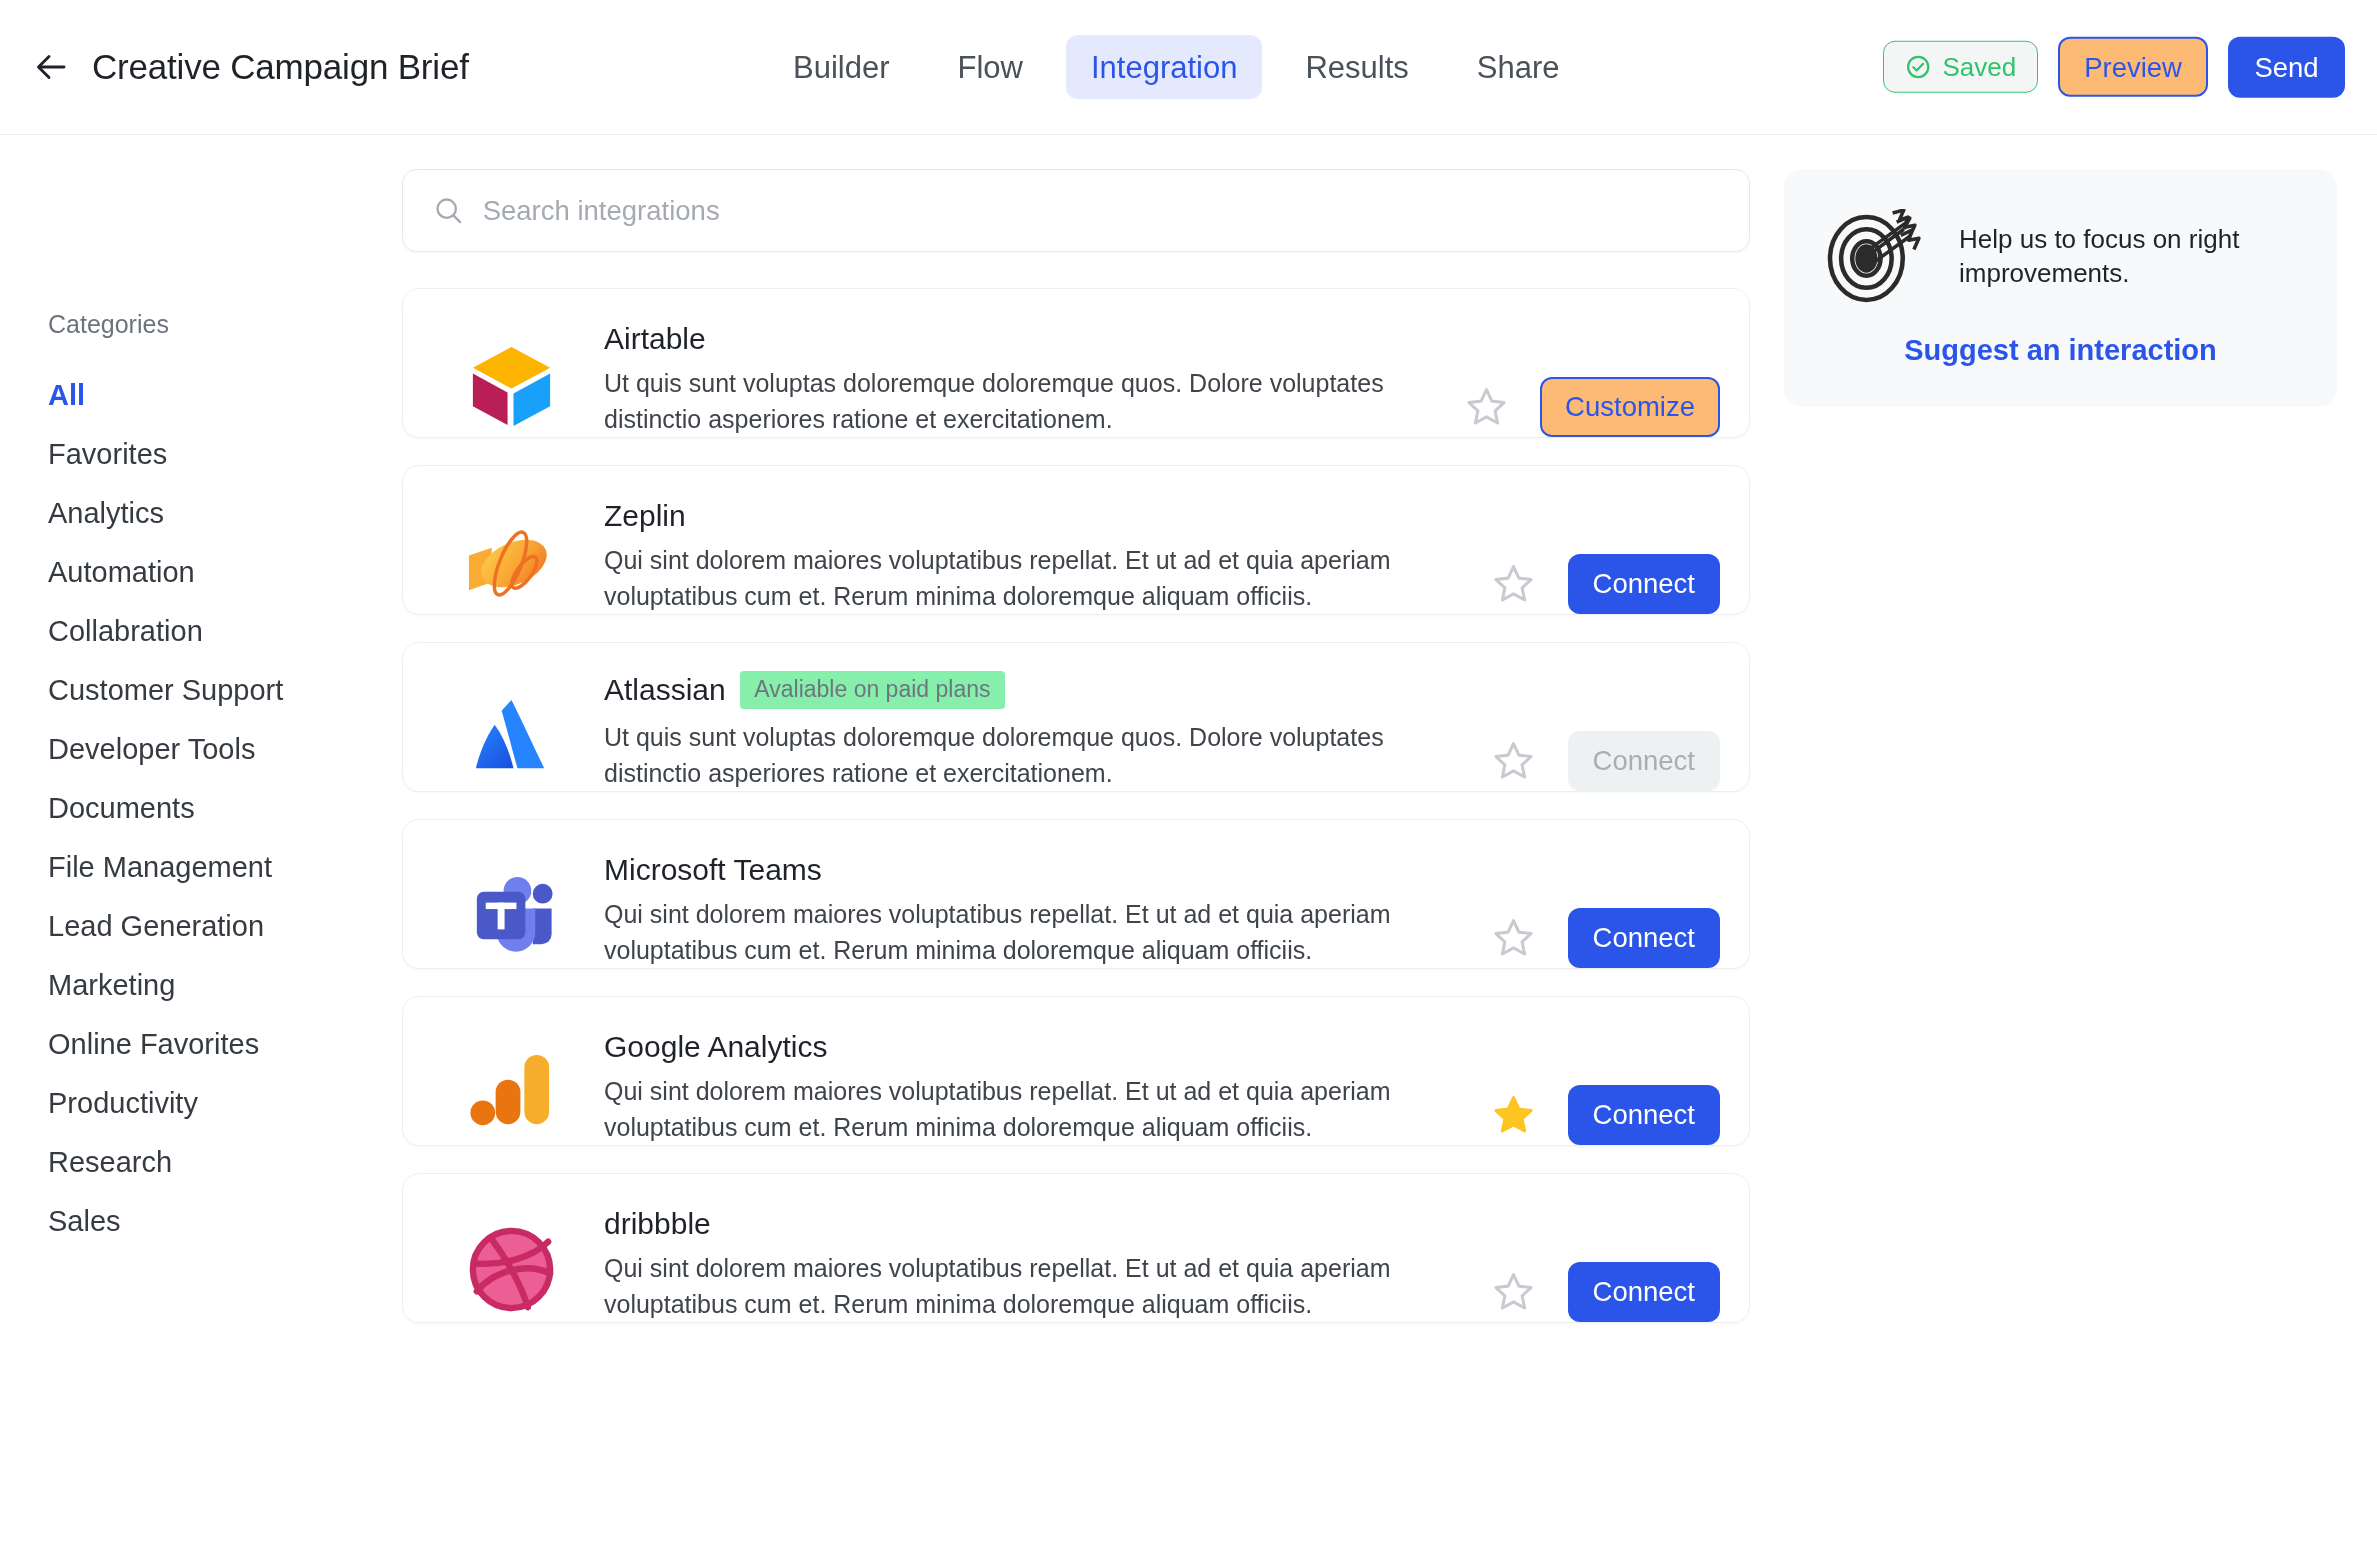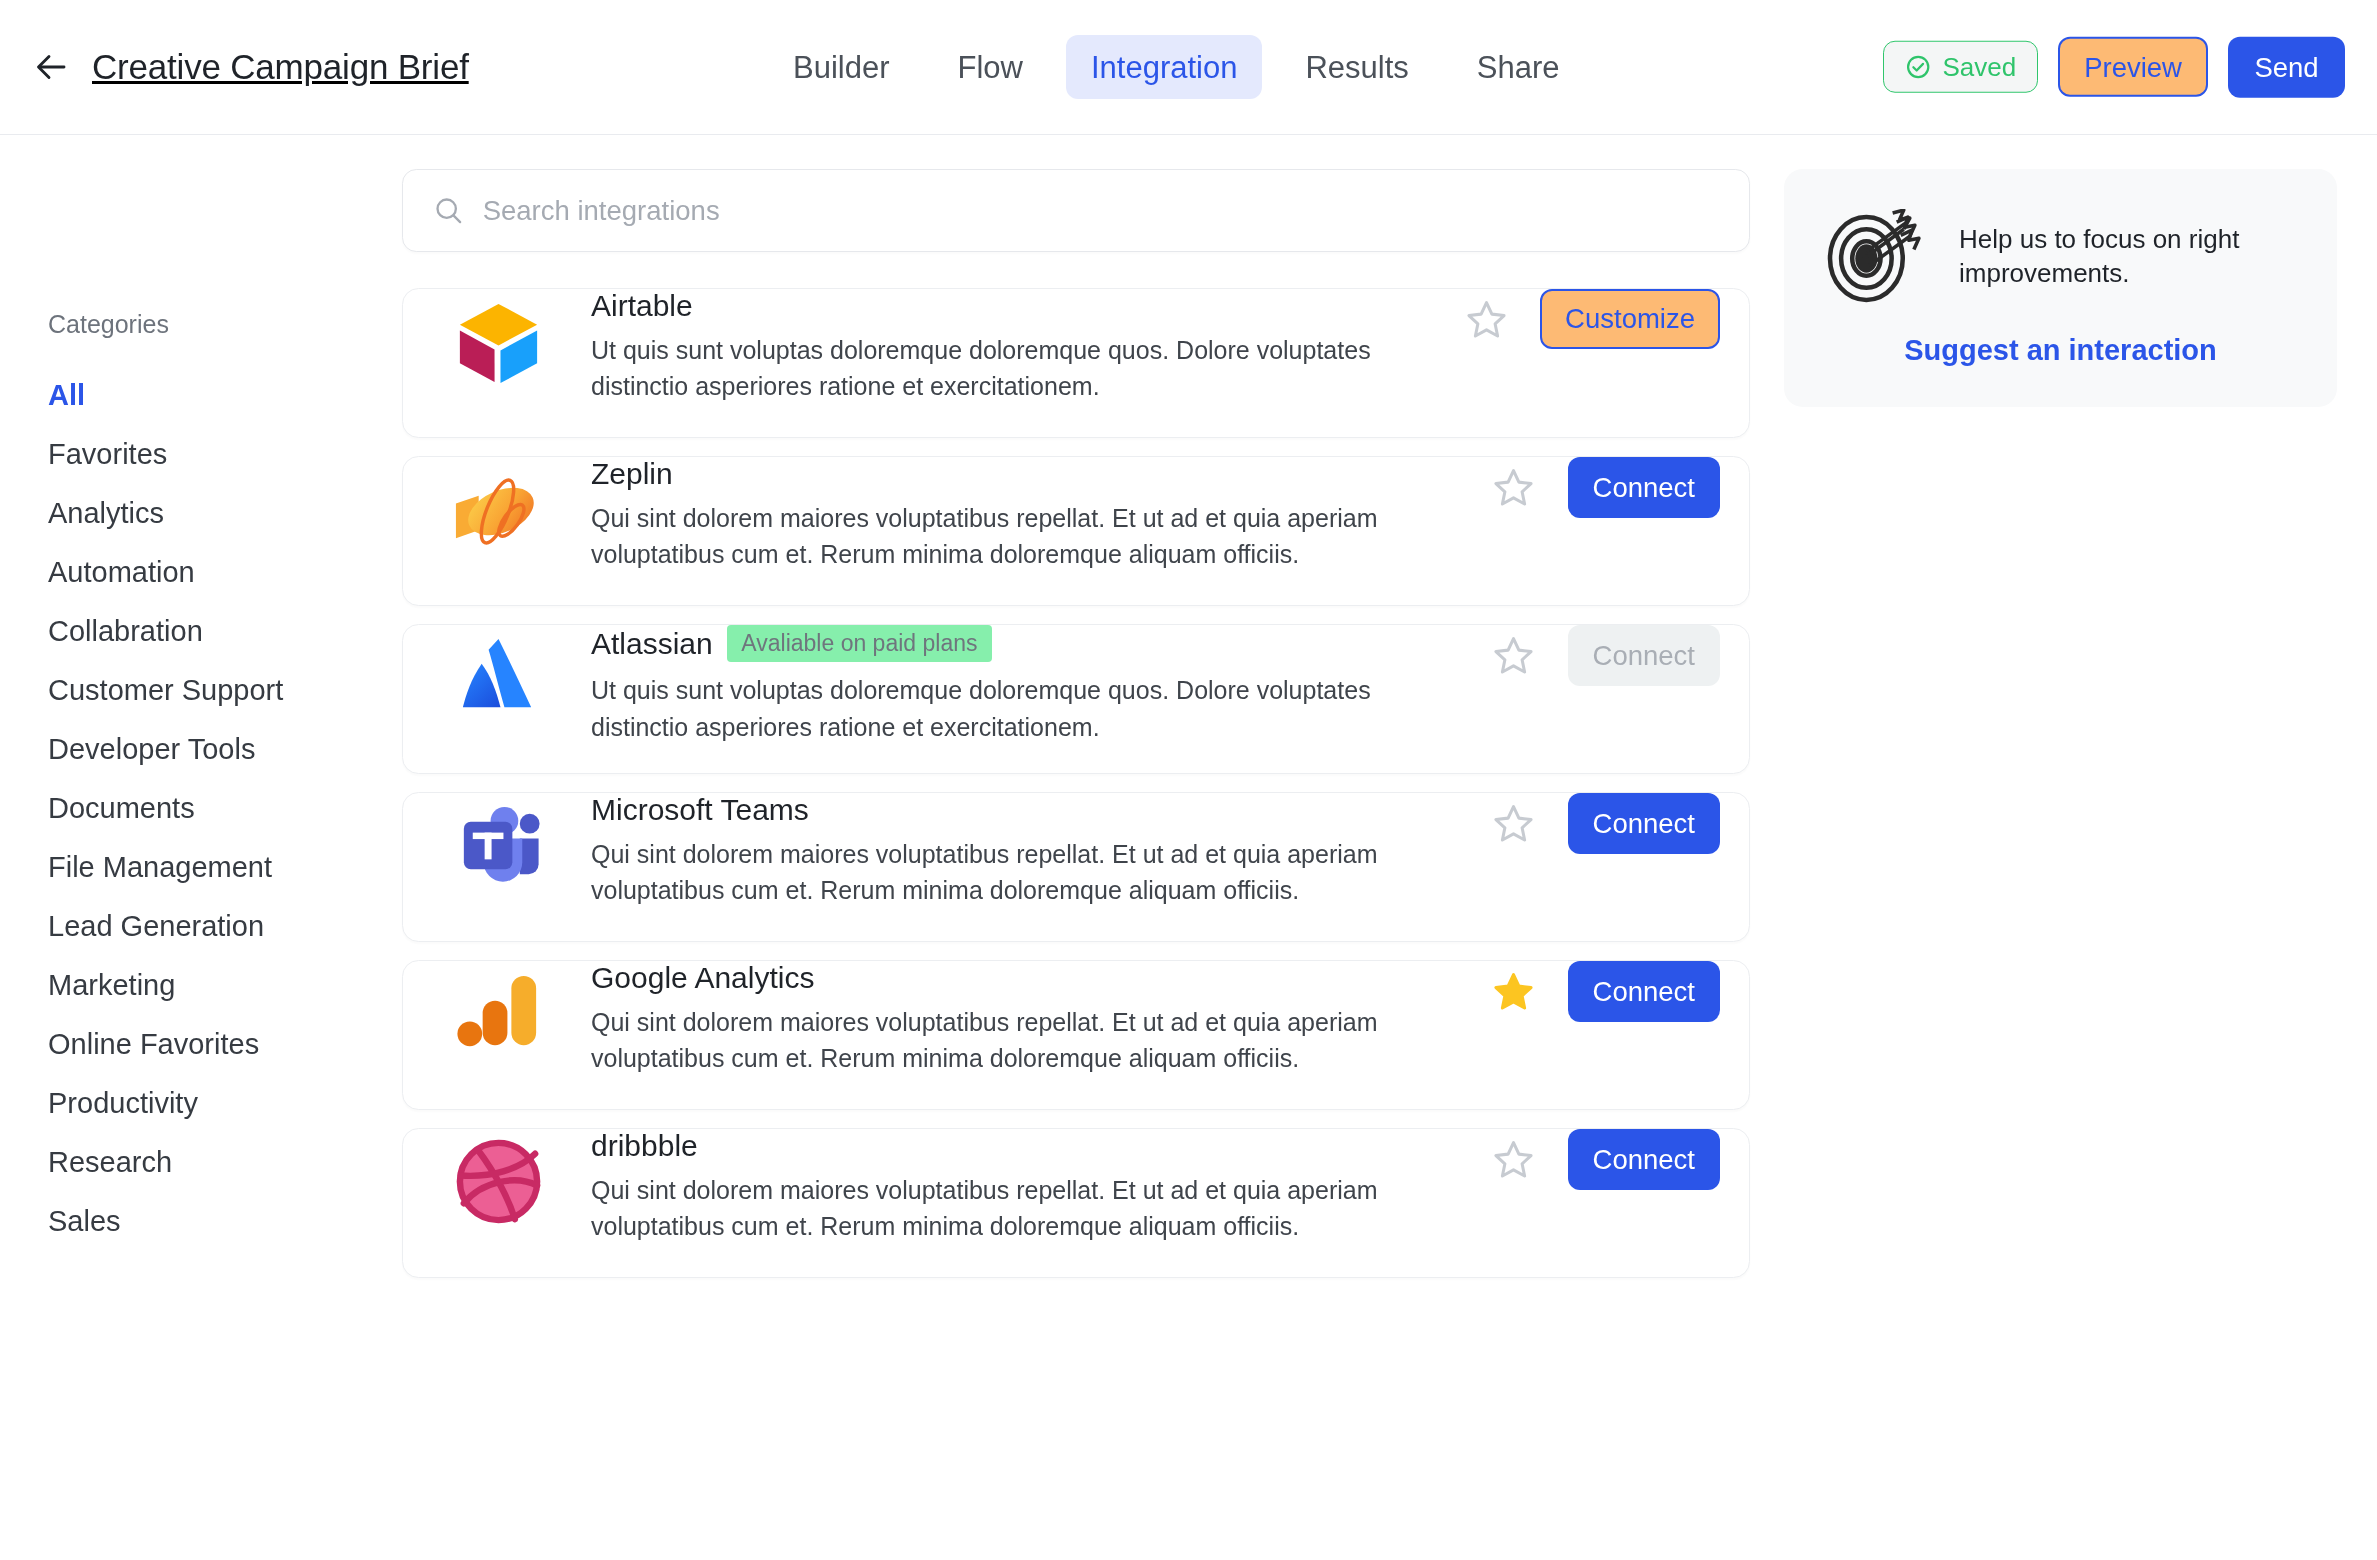--- a/index.html
+++ b/index.html
@@ -21,21 +21,20 @@
     align-items: center;
     background: #ffffff;
   }
 
   .topbar-left {
     display: flex;
     align-items: center;
     gap: 22px;
     padding-left: 34px;
     flex: 0 0 auto;
-    text-decoration: underline;
   }
 
   .back-arrow {
     width: 36px;
     height: 36px;
     display: flex;
     align-items: center;
     justify-content: center;
     cursor: pointer;
   }
@@ -190,23 +189,23 @@
   }
   .search-input::placeholder { color: #a5aab2; }
 
   
   .card {
     border: 1.7px solid #eceef1;
     border-radius: 16.5px;
     background: #ffffff;
     height: 150px;
     display: flex;
-    align-items: flex-start;
-    padding: 0 29px 0 43px;
-    margin-bottom: 18px;
+    align-items: flex-end;
+    padding: 0 29px 0 56px;
+    margin-bottom: 27px;
     box-shadow: 0 1.1px 1.7px rgba(16,24,40,0.02);
   }
 
   .card-logo {
     width: 105px;
     flex: 0 0 105px;
     height: 105px;
     display: flex;
     align-items: center;
     justify-content: center;

